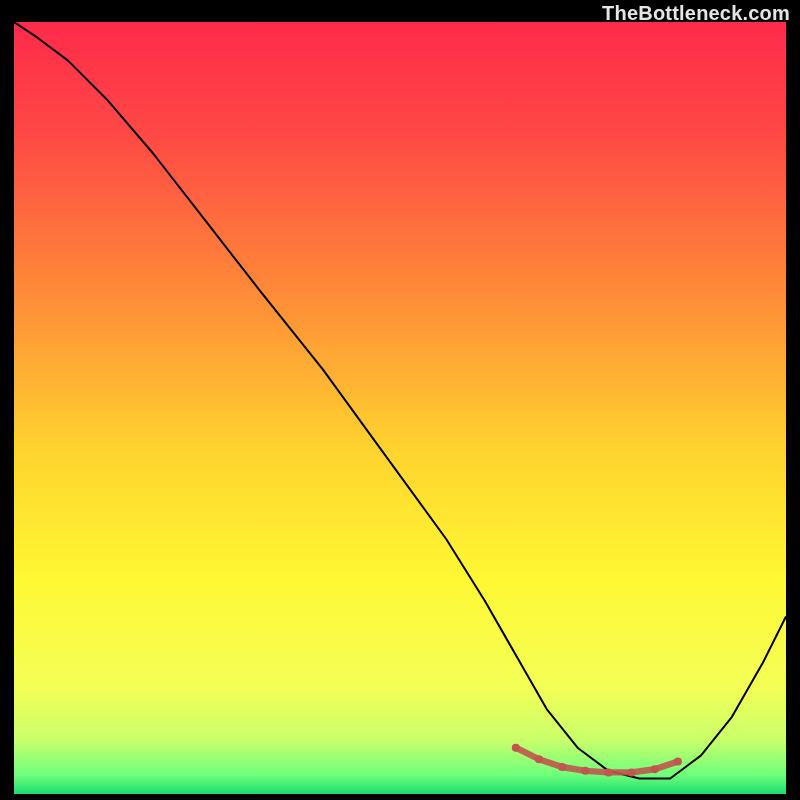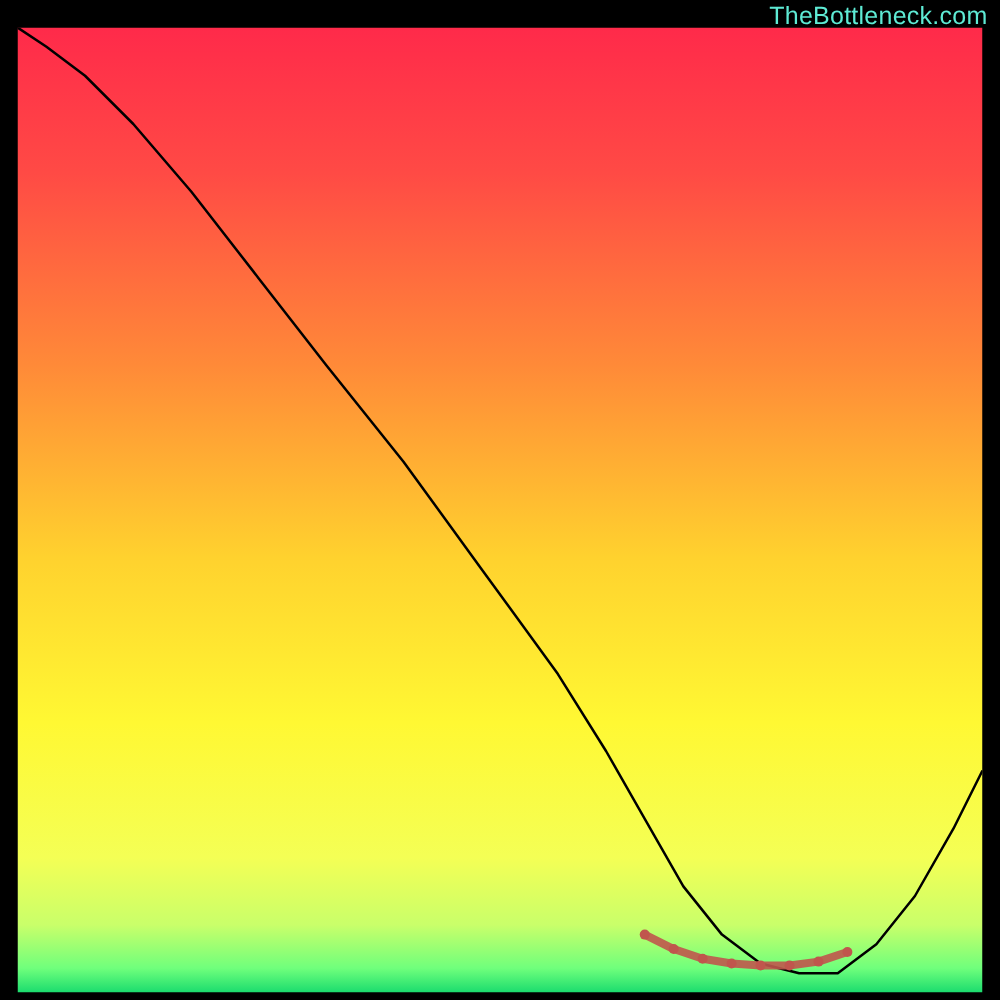--- a/index.html
+++ b/index.html
@@ -23,23 +23,23 @@
     position: absolute;
     left: 14px;
     top: 22px;
     width: 772px;
     height: 772px;
   }
   .watermark {
     position: absolute;
     top: 2px;
     right: 10px;
-    color: #5eead4;
+    color: #e5e5e5;
     font-size: 20px;
-    font-weight: 400;
+    font-weight: 700;
     letter-spacing: 0.2px;
   }
 </style>
 </head>
 <body>
 
 <div class="frame"></div>
 
 <svg class="plot" viewBox="0 0 772 772" preserveAspectRatio="none">
   <defs>

